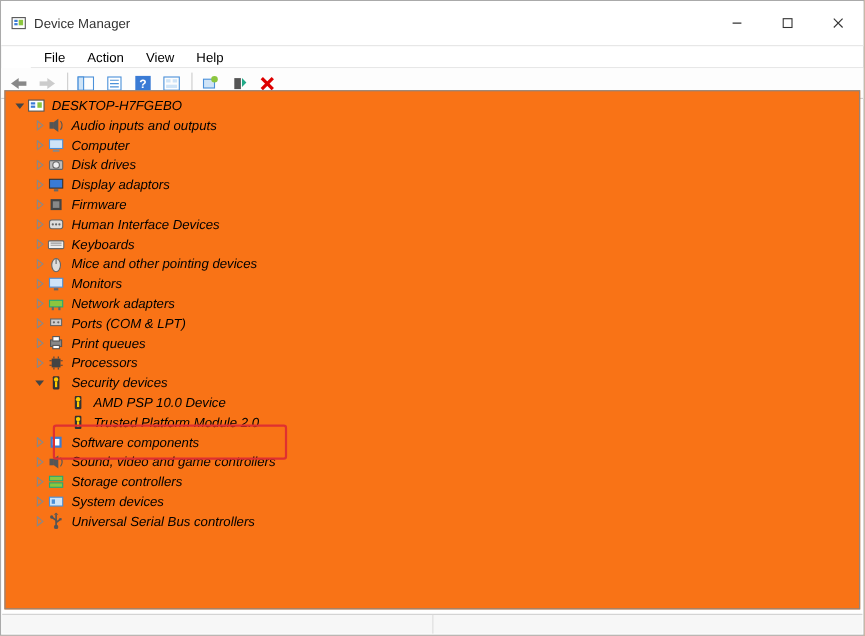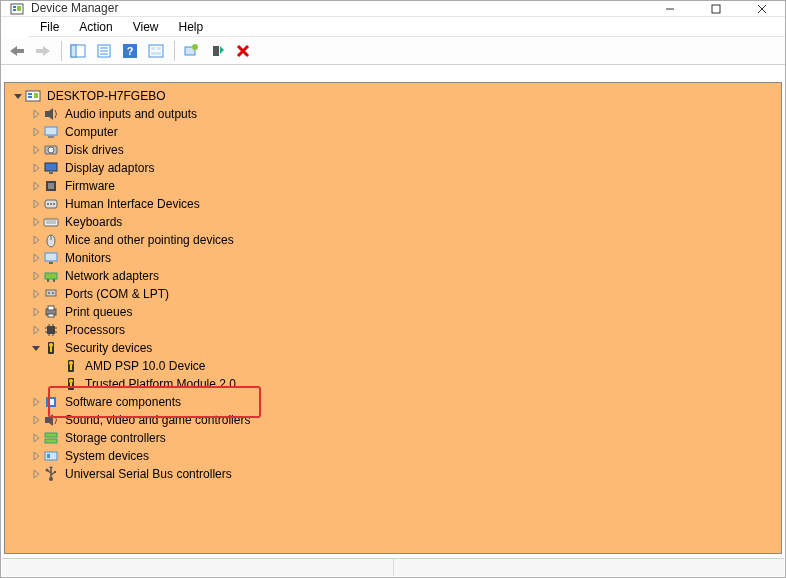--- a/index.html
+++ b/index.html
@@ -9,22 +9,23 @@
     font-size: 12px;
     background: #fff;
     color: #000;
     width: 786px;
     height: 578px;
     overflow: hidden;
     border: 1px solid #aaa;
   }
   
   .titlebar {
-    height: 16px;
+    height: 41px;
     display: flex;
+    align-items: center;
     padding-left: 8px;
     background: #fff;
     border-bottom: 1px solid #e5e5e5;
   }
   .titlebar .app-icon {
     width: 16px; height: 16px; margin-right: 6px;
     display:inline-flex; align-items:center; justify-content:center;
   }
   .titlebar .title { flex: 0 0 auto; color:#333;}
   .titlebar .spacer { flex: 1 1 auto; }
@@ -63,22 +64,23 @@
   }
   .tool-sep {
     width: 1px; height: 20px; background: #ccc; margin: 0 4px;
   }
   
   .client {
     position: absolute;
     left: 4px; right: 4px; top: 82px; bottom: 24px;
     border: 1px solid #888;
     overflow: auto;
-    background: #fdba74;
+    background: #f97316;
     padding: 4px 2px;
+    font-style: italic;
   }
   .row {
     display:flex; align-items:center;
     height: 18px;
     padding-left: 0;
   }
   .chev {
     width: 14px; height:14px;
     display:inline-flex; align-items:center; justify-content:center;
     color:#666;

